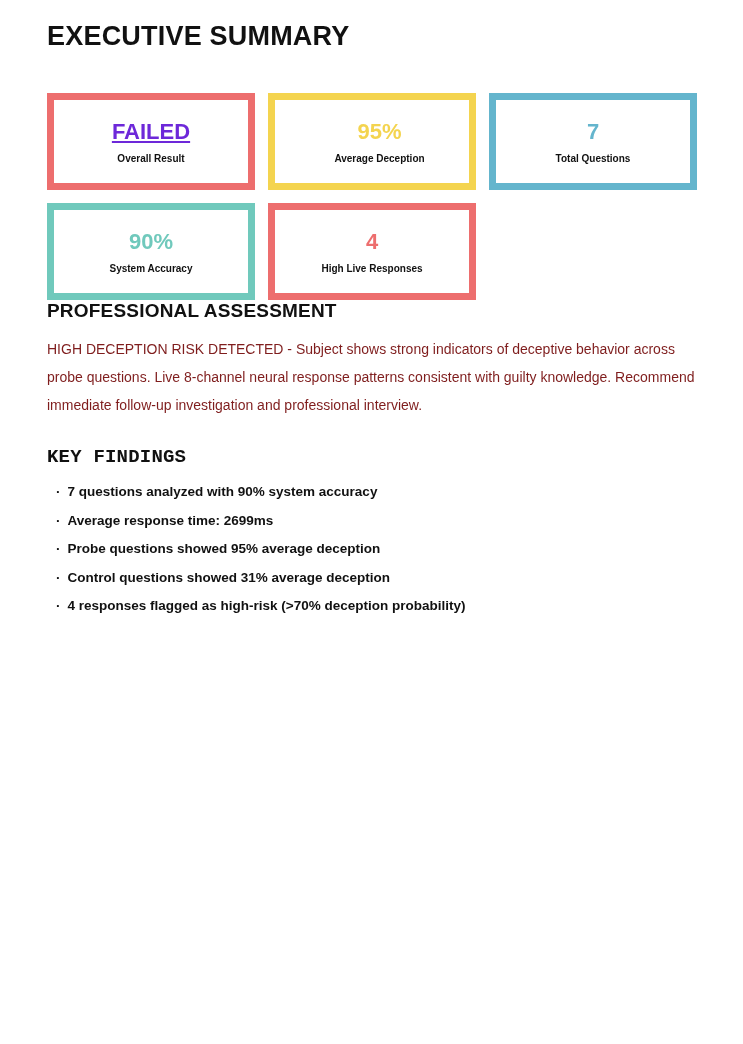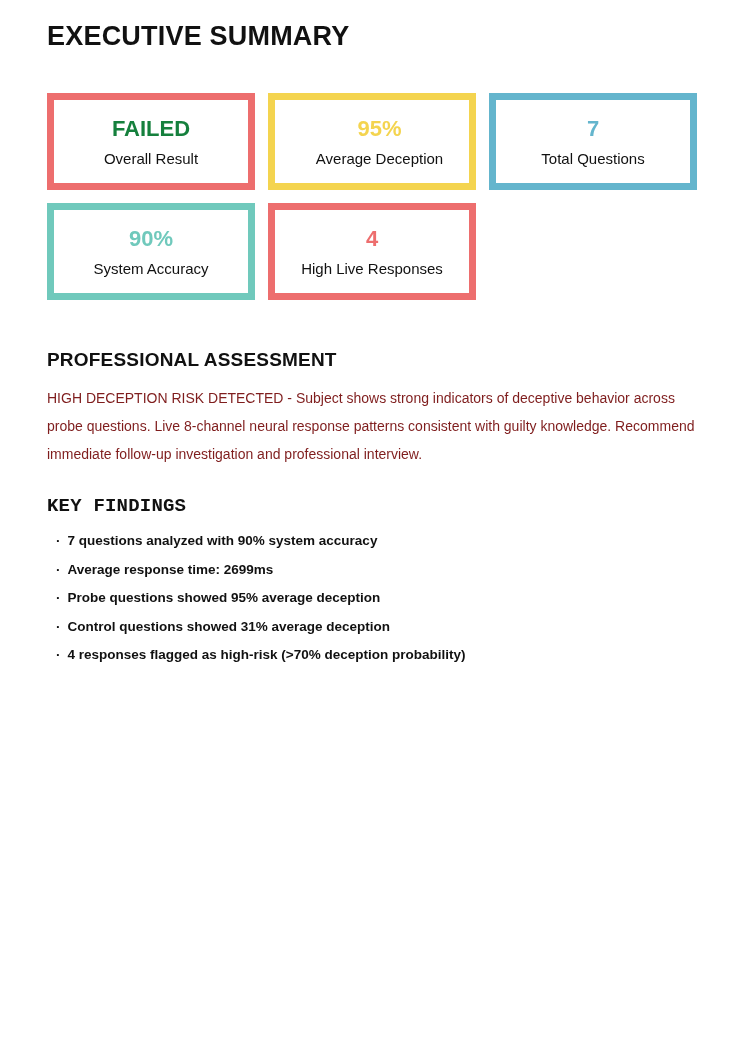--- a/index.html
+++ b/index.html
@@ -42,31 +42,31 @@
     align-items: center;
     justify-content: center;
   }
   .stat-value {
     font-size: 22px;
     font-weight: 700;
     line-height: 24px;
   }
   .stat-label {
     margin-top: 9px;
-    font-size: 15px;
-    font-weight: 400;
+    font-size: 10px;
+    font-weight: 700;
     color: #111111;
   }
   .section-heading {
     font-size: 19px;
     font-weight: 700;
     letter-spacing: 0.2px;
     color: #111111;
   }
-  .assessment-heading { margin-top: 49px; }
+  .assessment-heading { }
   .assessment-body {
     margin-top: 13px;
     font-size: 14px;
     line-height: 28px;
     color: #7f1d1d;
     max-width: 652px;
   }
   .findings-heading { margin-top: 27px; font-family: Liberation Mono, monospace; }
   .findings-list {
     margin-top: 16px;
@@ -97,21 +97,21 @@
 </head>
 <body>
 
 <div class="page">
   <div class="content">
 
     <h1 class="doc-title">EXECUTIVE SUMMARY</h1>
 
     <div class="cards-grid">
       <div class="stat-card" style="border-color: rgb(237, 110, 110);">
-        <div class="stat-value" style="color: #15803d;">FAILED</div>
+        <div class="stat-value" style="color: #6d28d9; text-decoration: underline;">FAILED</div>
         <div class="stat-label">Overall Result</div>
       </div>
       <div class="stat-card" style="border-color: rgb(244, 212, 79); padding-left: 15px;">
         <div class="stat-value" style="color: rgb(244, 212, 79);">95%</div>
         <div class="stat-label">Average Deception</div>
       </div>
       <div class="stat-card" style="border-color: rgb(100, 181, 205);">
         <div class="stat-value" style="color: rgb(100, 181, 205);">7</div>
         <div class="stat-label">Total Questions</div>
       </div>

